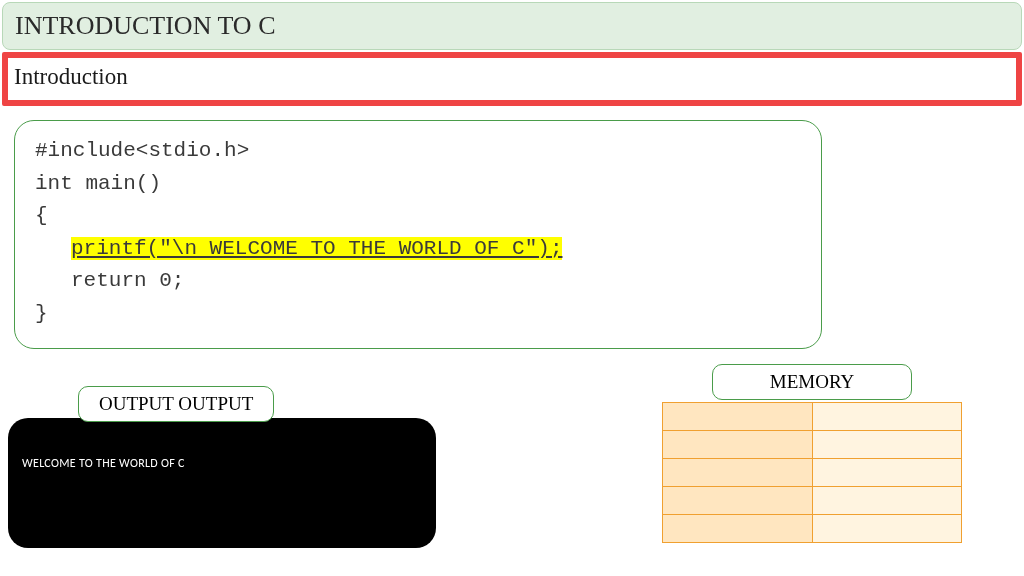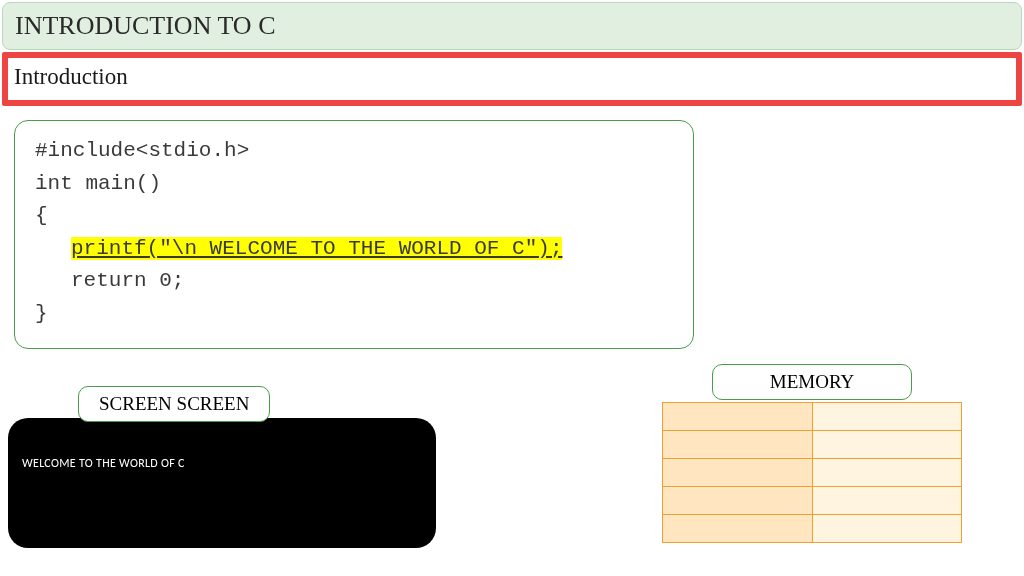--- a/index.html
+++ b/index.html
@@ -30,24 +30,24 @@
     font-size: 23px;
     color: #1a1a1a;
   }
   .subtitle-sub {
     font-size: 23px;
     color: #1a1a1a;
     padding-left: 32px;
   }
   .code-box {
     border: 1px solid #4a9c4a;
-    border-radius: 14px;
+    border-radius: 20px;
     margin: 14px 0 0 14px;
     padding: 14px 20px 18px 20px;
-    width: 680px;
+    width: 808px;
     font-family: 'Courier New', Courier, monospace;
     font-size: 21px;
     color: #3a3a3a;
     line-height: 1.55;
   }
   .code-indent { padding-left: 36px; display: inline-block; }
   .code-hl {
     background: #ffff00;
     text-decoration: underline;
   }
@@ -121,21 +121,21 @@
 <div class="code-box">
   <div>#include&lt;stdio.h&gt;</div>
   <div>int main()</div>
   <div>{</div>
   <div><span class="code-indent"><span class="code-hl">printf("\n WELCOME TO THE WORLD OF C");</span></span></div>
   <div><span class="code-indent">return 0;</span></div>
   <div>}</div>
 </div>
 
 <div class="output-wrap">
-  <div class="output-label-box">SCREEN SCREEN</div>
+  <div class="output-label-box">OUTPUT OUTPUT</div>
   <div class="output-screen">
     <div>WELCOME TO THE WORLD OF C</div>
   </div>
 </div>
 
 <div class="memory-wrap">
   <div class="memory-label-box">MEMORY</div>
   <table class="memory-table">
     <tbody>
         <tr>

